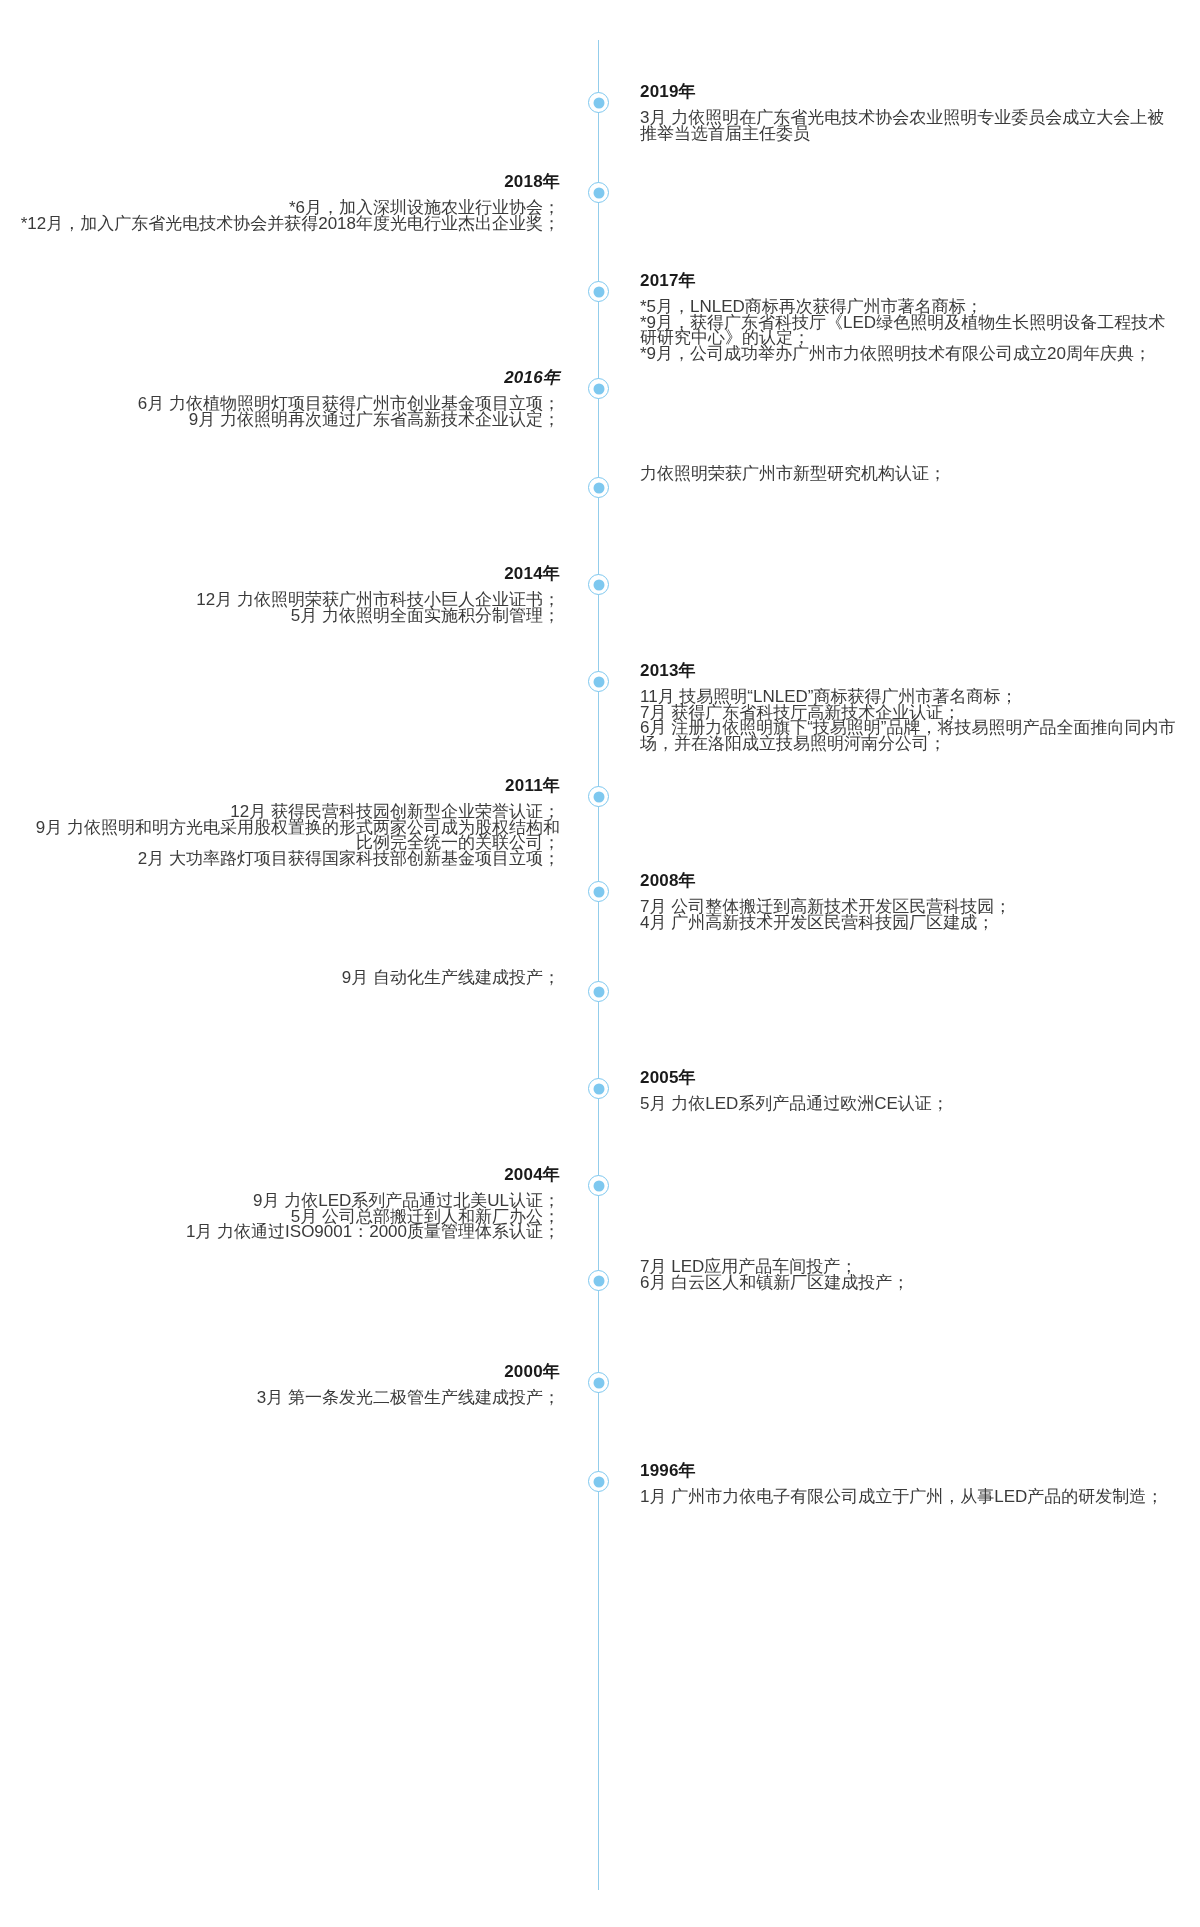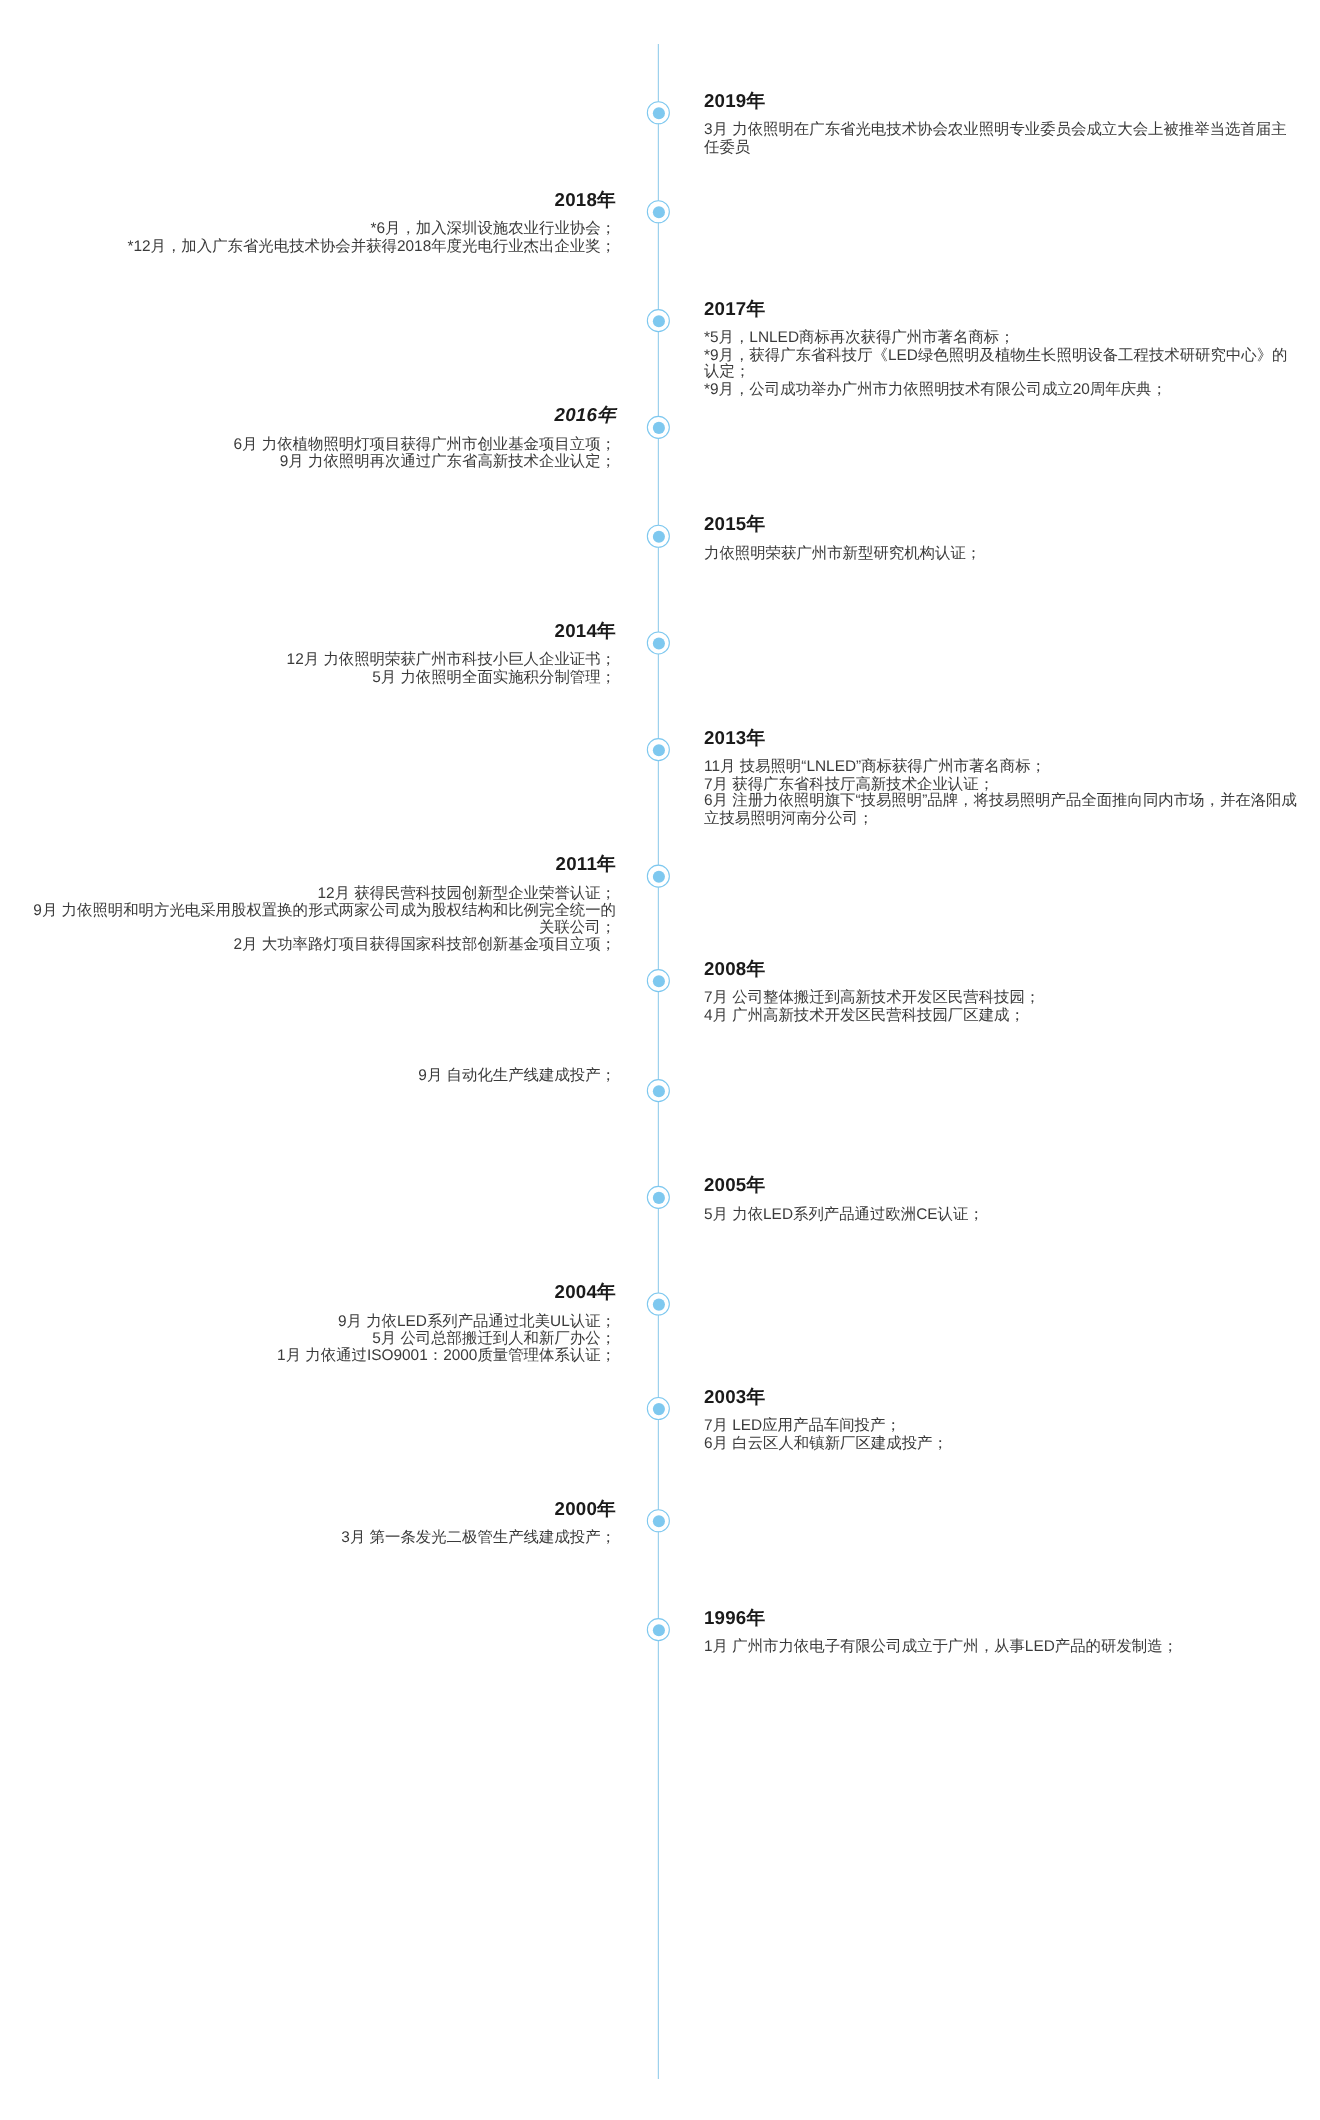--- a/index.html
+++ b/index.html
@@ -83,21 +83,21 @@
     font-weight: bold;
     color: #1a1a1a;
     line-height: 22px;
     letter-spacing: 0.2px;
     margin: 0 0 7px 0;
     white-space: nowrap;
   }
   .entry.left .year { padding-right: 0; }
 
   .desc {
-    font-size: 14px;
+    font-size: 17px;
     line-height: 15.5px;
     color: #3a3a3a;
     margin: 0;
   }
   .desc-line { display: block; white-space: normal; }
 </style>
 </head>
 <body style="background: rgb(255, 255, 255);">
 
 <div id="timeline-root">
@@ -149,21 +149,20 @@
           <span class="desc-line">6月 力依植物照明灯项目获得广州市创业基金项目立项；</span>
           <span class="desc-line">9月 力依照明再次通过广东省高新技术企业认定；</span>
         </div>
       </div>
     </div>
     <div class="entry right" style="top: 477px;">
       <div class="node" style="border-color: rgb(126, 200, 239);">
         <div class="core" style="background: rgb(126, 200, 239);"></div>
       </div>
       <div class="content">
-        <div class="year" style="color: rgb(26, 26, 26);">2015年</div>
         <div class="desc" style="color: rgb(58, 58, 58);">
           <span class="desc-line">力依照明荣获广州市新型研究机构认证；</span>
         </div>
       </div>
     </div>
     <div class="entry left" style="top: 574px;">
       <div class="node" style="border-color: rgb(126, 200, 239);">
         <div class="core" style="background: rgb(126, 200, 239);"></div>
       </div>
       <div class="content">
@@ -244,21 +243,20 @@
           <span class="desc-line">5月 公司总部搬迁到人和新厂办公；</span>
           <span class="desc-line">1月 力依通过ISO9001：2000质量管理体系认证；</span>
         </div>
       </div>
     </div>
     <div class="entry right" style="top: 1270px;">
       <div class="node" style="border-color: rgb(126, 200, 239);">
         <div class="core" style="background: rgb(126, 200, 239);"></div>
       </div>
       <div class="content">
-        <div class="year" style="color: rgb(26, 26, 26);">2003年</div>
         <div class="desc" style="color: rgb(58, 58, 58);">
           <span class="desc-line">7月 LED应用产品车间投产；</span>
           <span class="desc-line">6月 白云区人和镇新厂区建成投产；</span>
         </div>
       </div>
     </div>
     <div class="entry left" style="top: 1372px;">
       <div class="node" style="border-color: rgb(126, 200, 239);">
         <div class="core" style="background: rgb(126, 200, 239);"></div>
       </div>

